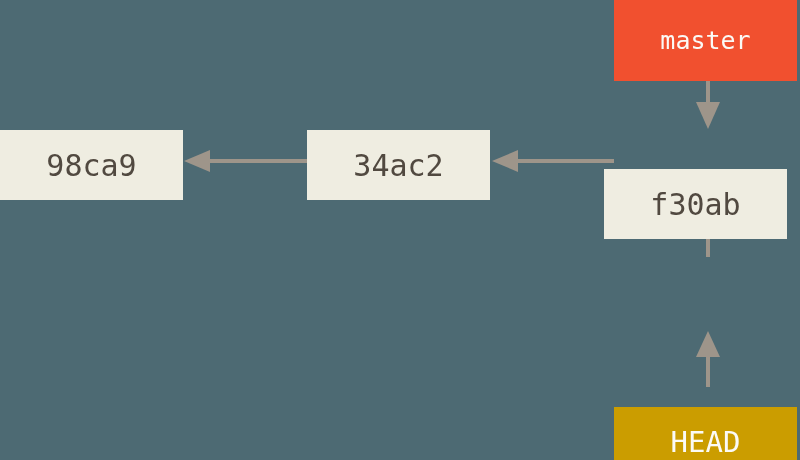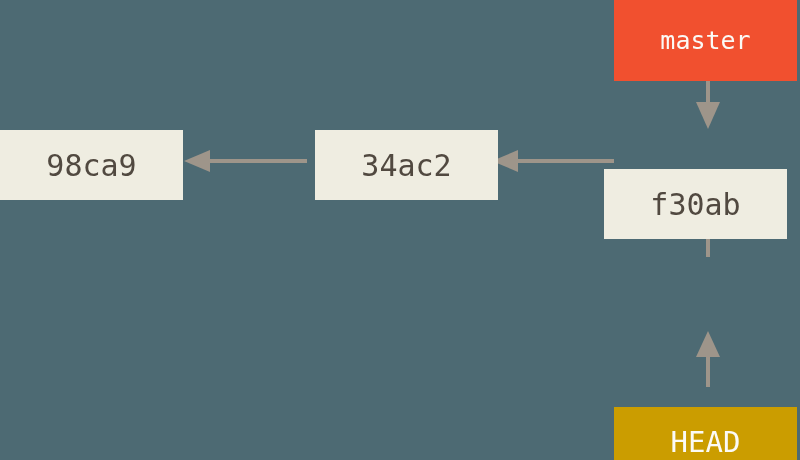--- a/index.html
+++ b/index.html
@@ -45,21 +45,21 @@
     height: 70px;
   }
   .head-box {
     background: #cb9d00;
     color: #fbfaf6;
     font-size: 29px;
     height: 69px;
     margin-top: 20px;
   }
   .commit-98ca9 { left: 0px; }
-  .commit-34ac2 { left: 315px; }
+  .commit-34ac2 { left: 307px; }
   .commit-f30ab { left: 604px; margin-top: 39px; }
   .branch-master { left: 614px; top: 0px; height: 81px; }
   .branch-testing { left: 614px; top: 257px; }
   .head-node { left: 614px; top: 387px; }
 </style>
 </head>
 <body>
 
 <div class="canvas">
 

